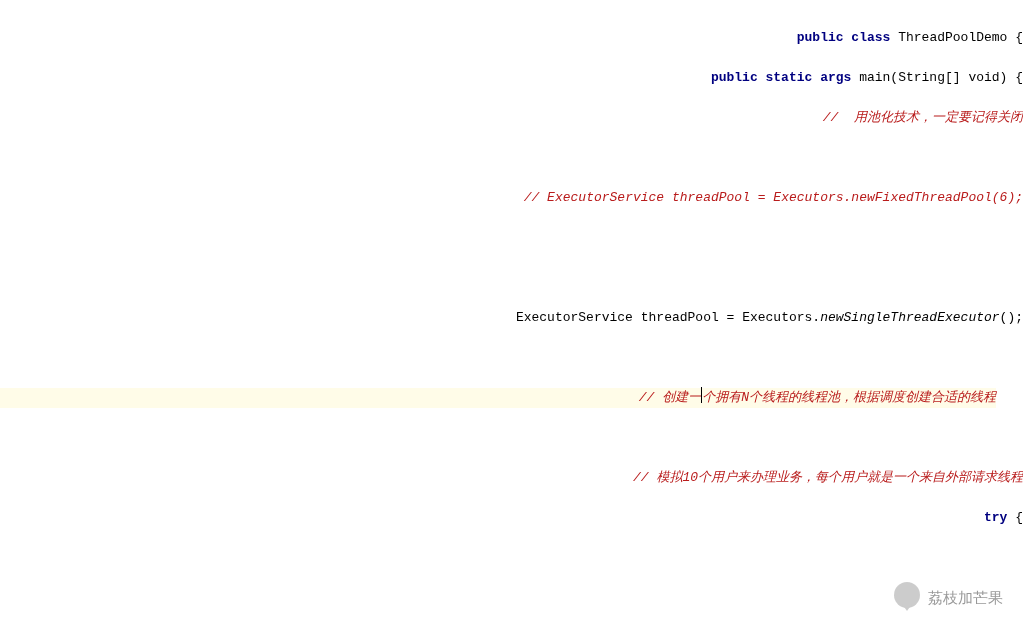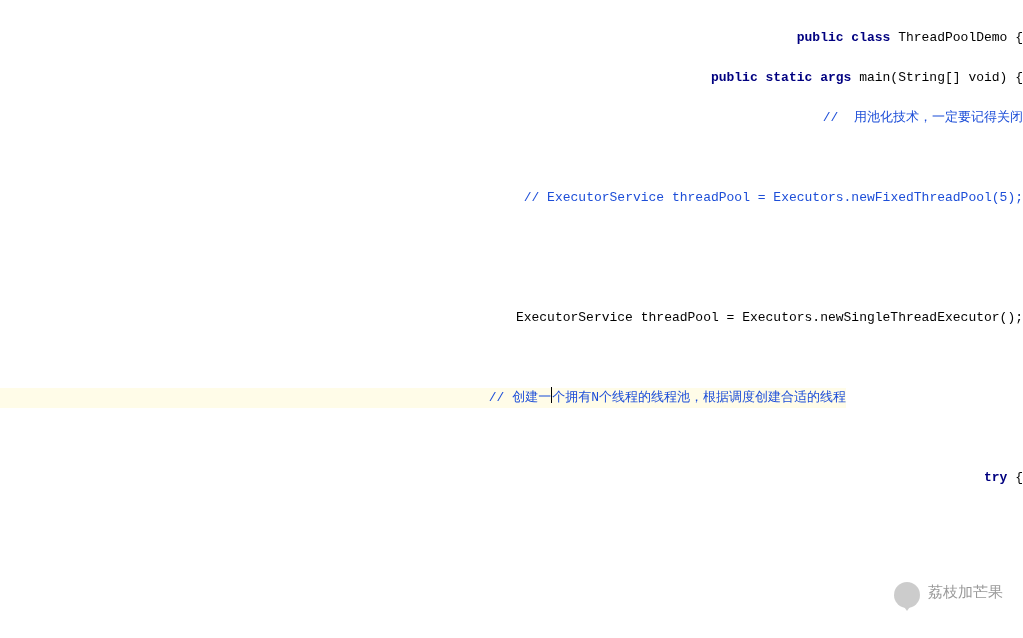--- a/index.html
+++ b/index.html
@@ -19,40 +19,40 @@
       white-space: pre;
     }
     .line {
       height: 20px;
       white-space: pre;
       text-align: right;
     }
     .line-highlight {
       background: #fffce8;
       margin-left: -4px;
-      width: 846px;
+      width: 996px;
     }
     .kw { color: #000080; font-weight: bold; }
-    .comment-green { color: #1d4ed8; }
-    .italic { }
+    .comment-green { color: #b91c1c; font-style: italic; }
+    .italic { font-style: italic; }
     .cursor {
       display: inline-block;
       width: 1px;
       height: 16px;
       background: #000;
       vertical-align: text-bottom;
       position: relative;
       top: -2px;
     }
     .watermark {
       position: absolute;
       right: 20px;
       bottom: 30px;
       display: flex;
-      align-items: flex-start;
+      align-items: flex-end;
       gap: 8px;
       opacity: 0.6;
       color: #555;
       font-family: "Microsoft YaHei", sans-serif;
       font-size: 15px;
     }
     .chat-icon {
       width: 26px;
       height: 26px;
       background: #888;
@@ -71,27 +71,28 @@
     }
   </style>
 </head>
 <body>
 
 <div class="editor">
 <div class="line"><span class="kw">public</span> <span class="kw">class</span><span> ThreadPoolDemo {</span></div>
 <div class="line"><span>    </span><span class="kw">public</span> <span class="kw">static</span> <span class="kw">args</span><span> main(String[] void) {</span></div>
 <div class="line"><span>        </span><span class="comment-green">//  用池化技术，一定要记得关闭</span></div>
 <div class="line"></div>
-<div class="line"><span>        </span><span class="comment-green">// ExecutorService threadPool = Executors.newFixedThreadPool(5);</span></div>
+<div class="line"><span>        </span><span class="comment-green">// ExecutorService threadPool = Executors.newFixedThreadPool(6);</span></div>
 <div class="line"></div>
 <div class="line"><span>        </span></div>
 <div class="line"><span>        </span><span>ExecutorService threadPool = Executors.</span><span class="italic">newSingleThreadExecutor</span><span>();</span></div>
 <div class="line"></div>
 <div class="line line-highlight"><span>        </span><span class="comment-green">// 创建一</span><span class="cursor"></span><span class="comment-green">个拥有N个线程的线程池，根据调度创建合适的线程</span></div>
 <div class="line"></div>
+<div class="line"><span>        </span><span class="comment-green">// 模拟10个用户来办理业务，每个用户就是一个来自外部请求线程</span></div>
 <div class="line"><span>        </span><span class="kw">try</span><span> {</span></div>
 <div class="line"></div>
 
 
 
 
 
 
 
 

